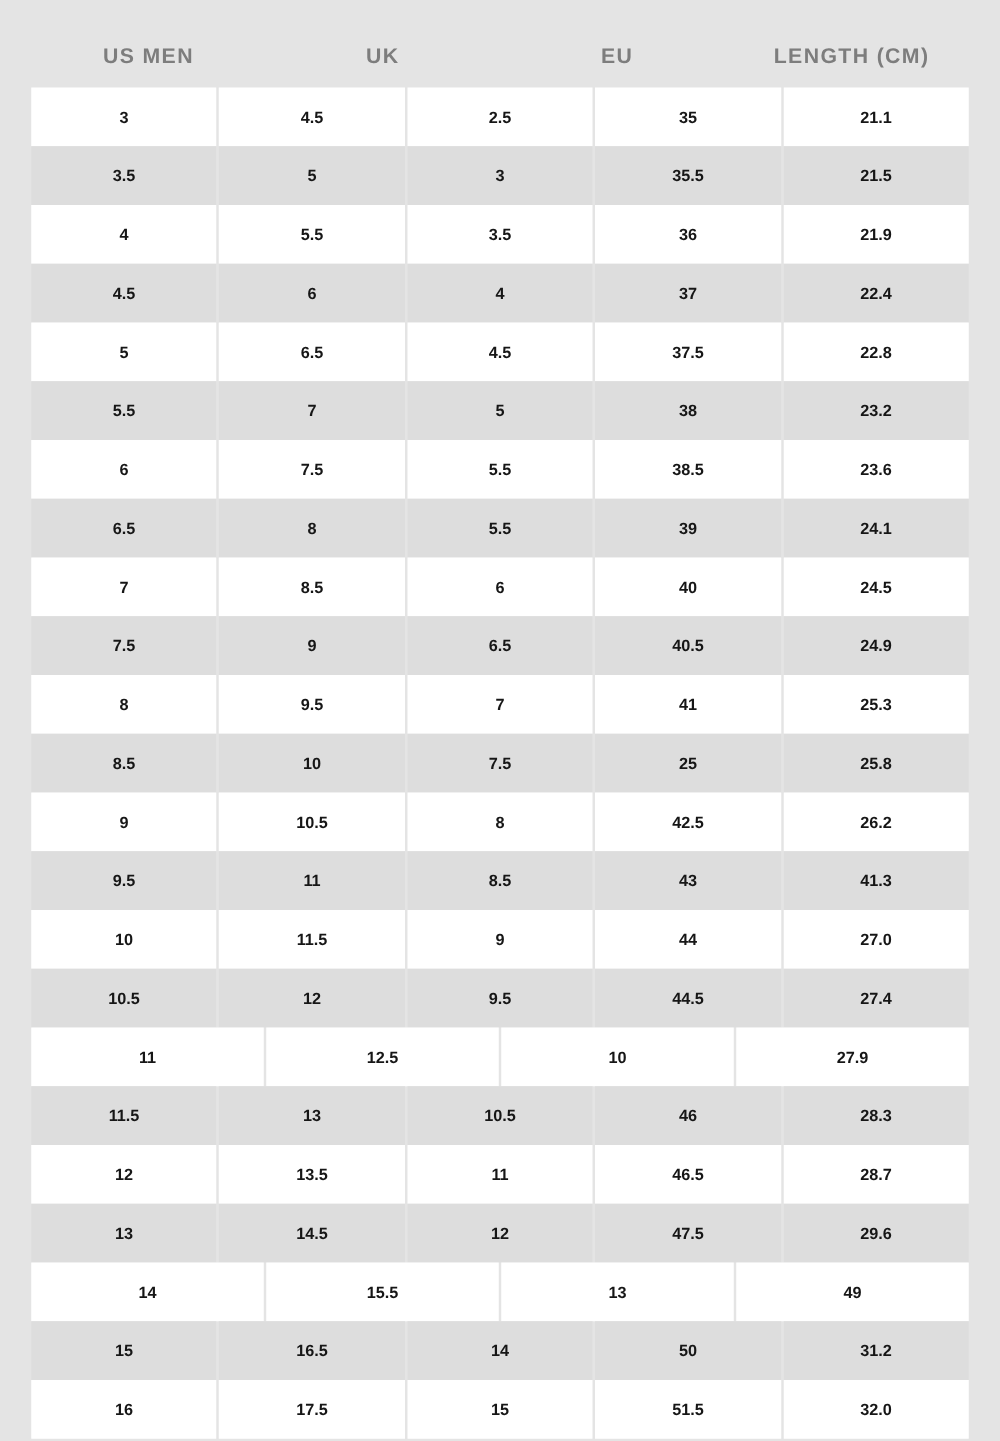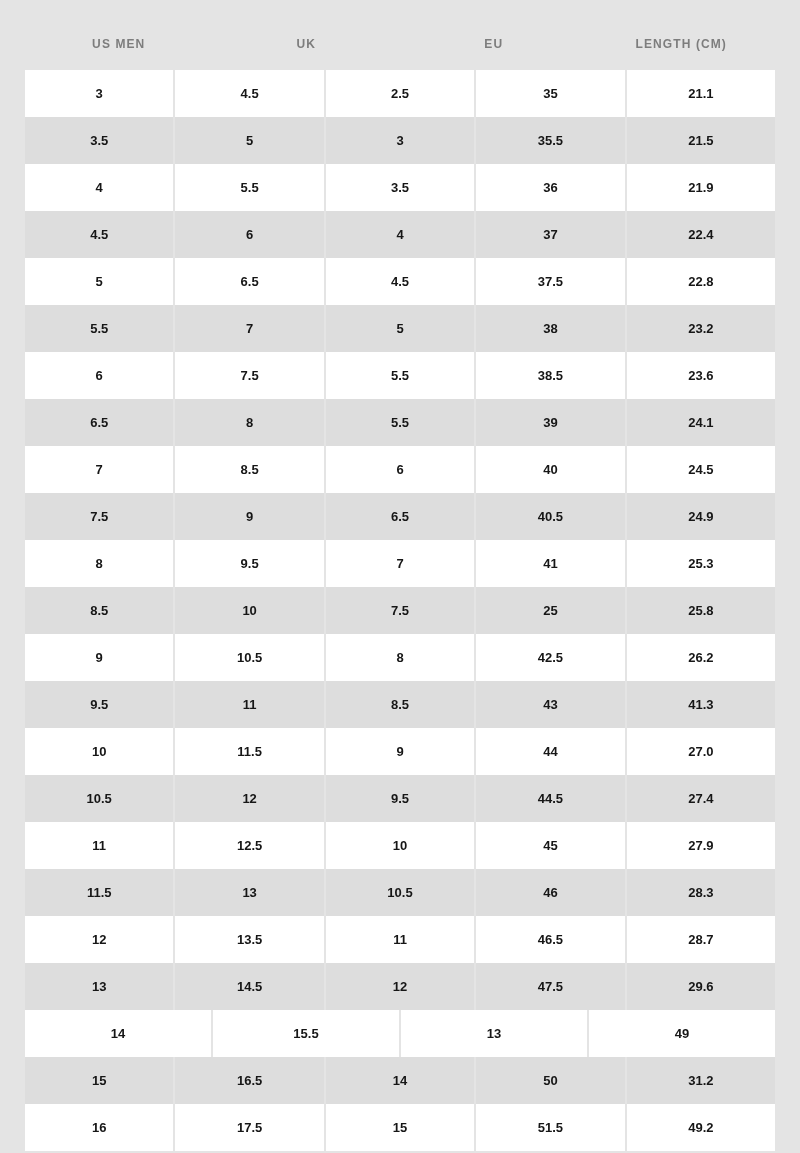--- a/index.html
+++ b/index.html
@@ -27,21 +27,21 @@
   }
   .header-row {
     display: flex;
     height: 70px;
     align-items: center;
     background: #e4e4e4;
   }
   .header-cell {
     flex: 1 1 0;
     text-align: center;
-    font-size: 12px;
+    font-size: 17px;
     font-weight: bold;
     letter-spacing: 1.1px;
     color: #7d7d7d;
     text-transform: uppercase;
     line-height: 1;
     padding-top: 18px;
   }
   .data-row {
     display: flex;
     height: 47px;
@@ -189,21 +189,20 @@
           <div class="data-cell">10.5</div>
           <div class="data-cell">12</div>
           <div class="data-cell">9.5</div>
           <div class="data-cell">44.5</div>
           <div class="data-cell">27.4</div>
         </div>
         <div class="data-row odd">
           <div class="data-cell">11</div>
           <div class="data-cell">12.5</div>
           <div class="data-cell">10</div>
-          <div class="data-cell">45</div>
           <div class="data-cell">27.9</div>
         </div>
         <div class="data-row even">
           <div class="data-cell">11.5</div>
           <div class="data-cell">13</div>
           <div class="data-cell">10.5</div>
           <div class="data-cell">46</div>
           <div class="data-cell">28.3</div>
         </div>
         <div class="data-row odd">
@@ -231,17 +230,17 @@
           <div class="data-cell">16.5</div>
           <div class="data-cell">14</div>
           <div class="data-cell">50</div>
           <div class="data-cell">31.2</div>
         </div>
         <div class="data-row odd">
           <div class="data-cell">16</div>
           <div class="data-cell">17.5</div>
           <div class="data-cell">15</div>
           <div class="data-cell">51.5</div>
-          <div class="data-cell">49.2</div>
+          <div class="data-cell">32.0</div>
         </div>
       </div>
   </div>
 </div>
 
 </body></html>

